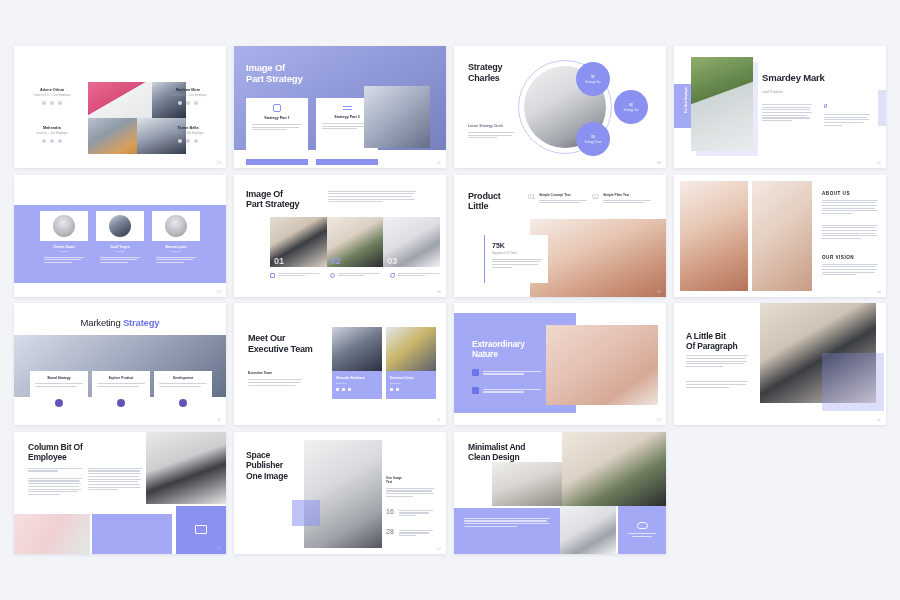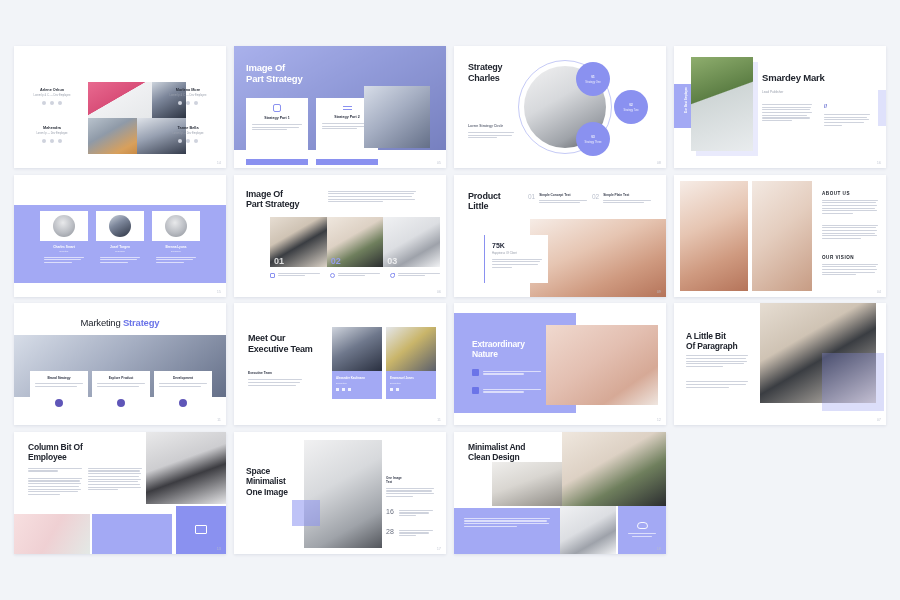--- a/index.html
+++ b/index.html
@@ -526,23 +526,23 @@
     <div class="ph ph-frame" style="position:absolute;left:132px;top:0;width:80px;height:72px;"></div>
     <div class="ph ph-pastel" style="position:absolute;left:0;top:82px;width:76px;height:40px;"></div>
     <div class="periw-l" style="position:absolute;left:78px;top:82px;width:80px;height:40px;"></div>
     <div class="periw" style="position:absolute;left:162px;top:74px;width:50px;height:48px;display:flex;align-items:center;justify-content:center;">
       <span style="width:12px;height:9px;border:.9px solid #fff;border-radius:1px;display:block;"></span>
     </div>
     <span class="pg">13</span>
   </div>
 
   <div class="slide">
-    <h2 style="position:absolute;left:12px;top:18px;font-size:8.5px;line-height:10.5px;z-index:4;margin-top:16px;">
+    <h2 style="position:absolute;left:12px;top:18px;font-size:8.5px;line-height:10.5px;z-index:4;">
       <span>Space</span><br>
-      <span>Minimalist</span><br>
+      <span>Publisher</span><br>
       <span>One Image</span>
     </h2>
     <div class="ph ph-room" style="position:absolute;left:70px;top:8px;width:78px;height:108px;"></div>
     <div class="periw-soft" style="position:absolute;left:58px;top:68px;width:28px;height:26px;"></div>
 
     <div style="position:absolute;left:152px;top:44px;font-size:3.1px;font-weight:700;color:#3b4050;line-height:4.4px;">
       <span>One Image</span><br>
       <span>Text</span>
     </div>
     <div class="lines tiny" style="position:absolute;left:152px;top:56px;width:48px;">

